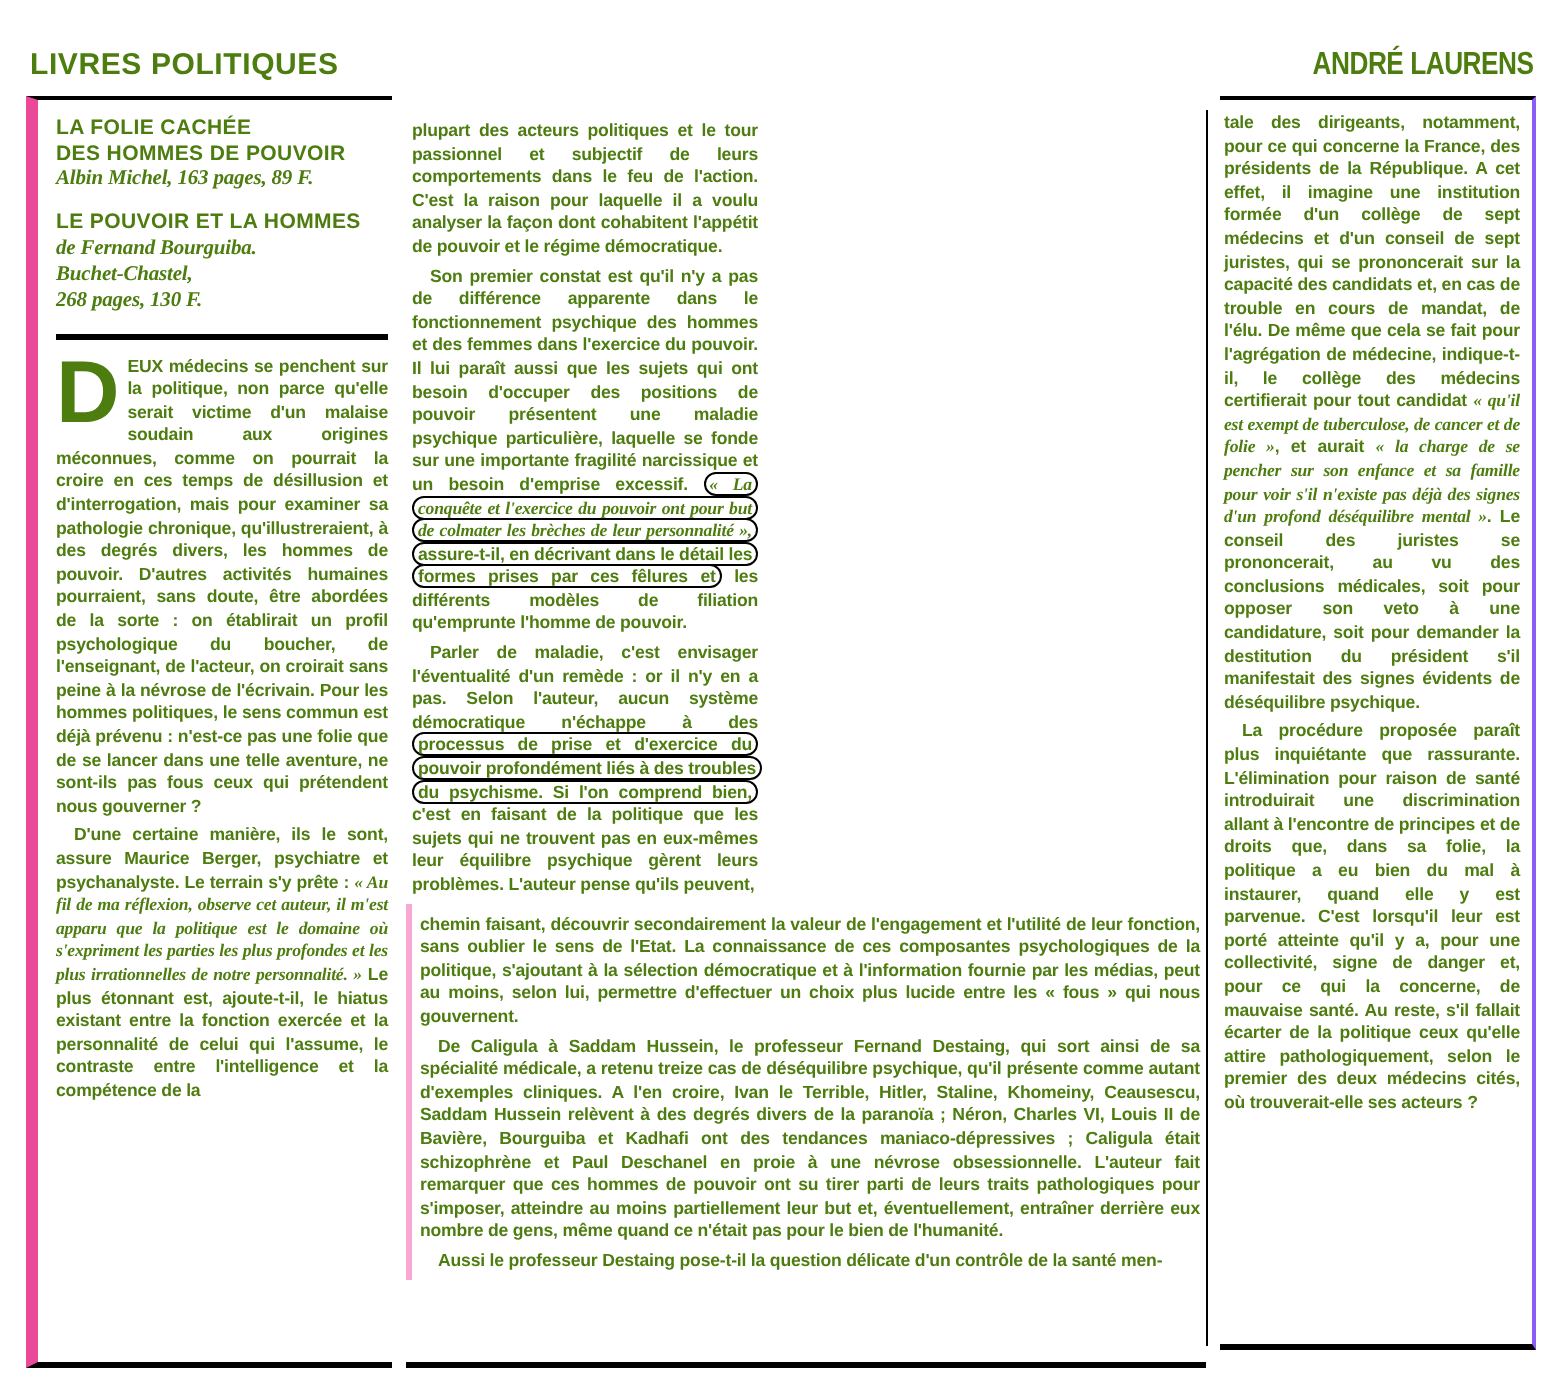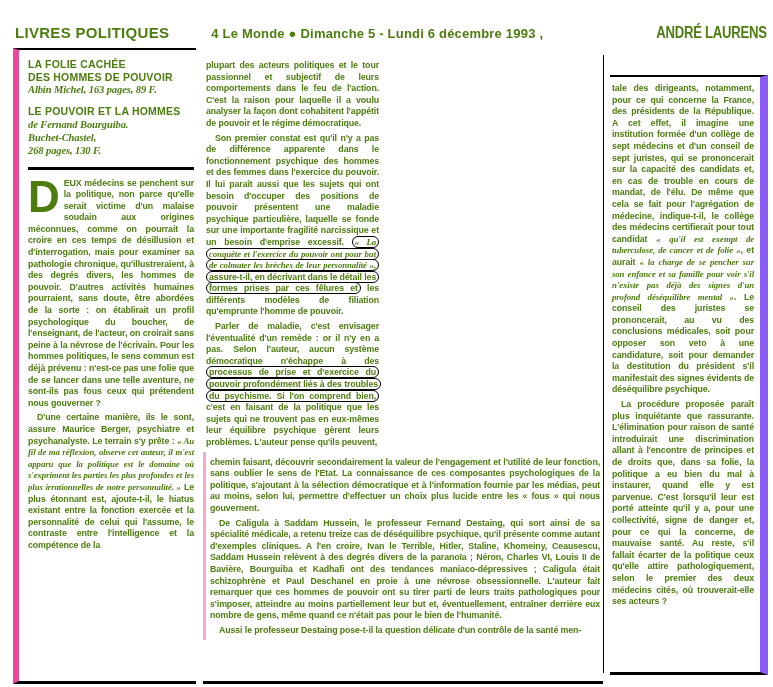--- a/index.html
+++ b/index.html
@@ -35,31 +35,30 @@
                 display:flex;align-items:center;padding-left:8px;box-sizing:border-box;}
   .headline{font-family:"DejaVu Serif",serif;font-style:italic;font-weight:bold;
             font-size:39px;white-space:nowrap;transform:scaleX(.88);transform-origin:left center;
             letter-spacing:-1px;}
   .mid-cols{display:flex;height:calc(100% - 66px);flex-direction:column;}
   .col-a{width:182px;padding:5px 6px 0 3px;box-sizing:border-box;}
   .col-b{flex:1;border-left:3px solid #f9a8d4;padding:5px 3px 0 4px;box-sizing:border-box;}
   
   .right-divider{position:absolute;left:603px;top:55px;bottom:14px;width:1px;background:#000;}
   .right-panel{position:absolute;left:610px;top:48px;width:158px;bottom:12px;
-               border-top:2px solid #000;border-right:8px solid #8b5cf6;border-bottom:3px solid #000;
-               padding:6px 6px 0 2px;box-sizing:border-box;margin-top:27px;}
+               border-top:2px solid #000;border-right:2px solid #8b5cf6;border-bottom:3px solid #000;
+               padding:6px 6px 0 2px;box-sizing:border-box;}
 </style>
 </head>
 <body>
 
 <div class="page">
 
   <div class="masthead">
     <span class="mh-section">LIVRES POLITIQUES</span>
-    <span class="mh-edition">4  Le Monde ● Dimanche 5 - Lundi 6 décembre 1993 ,</span>
     <span class="mh-author">ANDRÉ LAURENS</span>
   </div>
 
   <div class="left-panel bt">
     <div class="book-block">
       <div class="book">
         <div class="book-title">LA FOLIE CACHÉE</div>
         <div class="book-title">DES HOMMES DE POUVOIR</div>
         <div class="book-meta">Albin Michel, 163 pages, 89 F.</div>
       </div>

